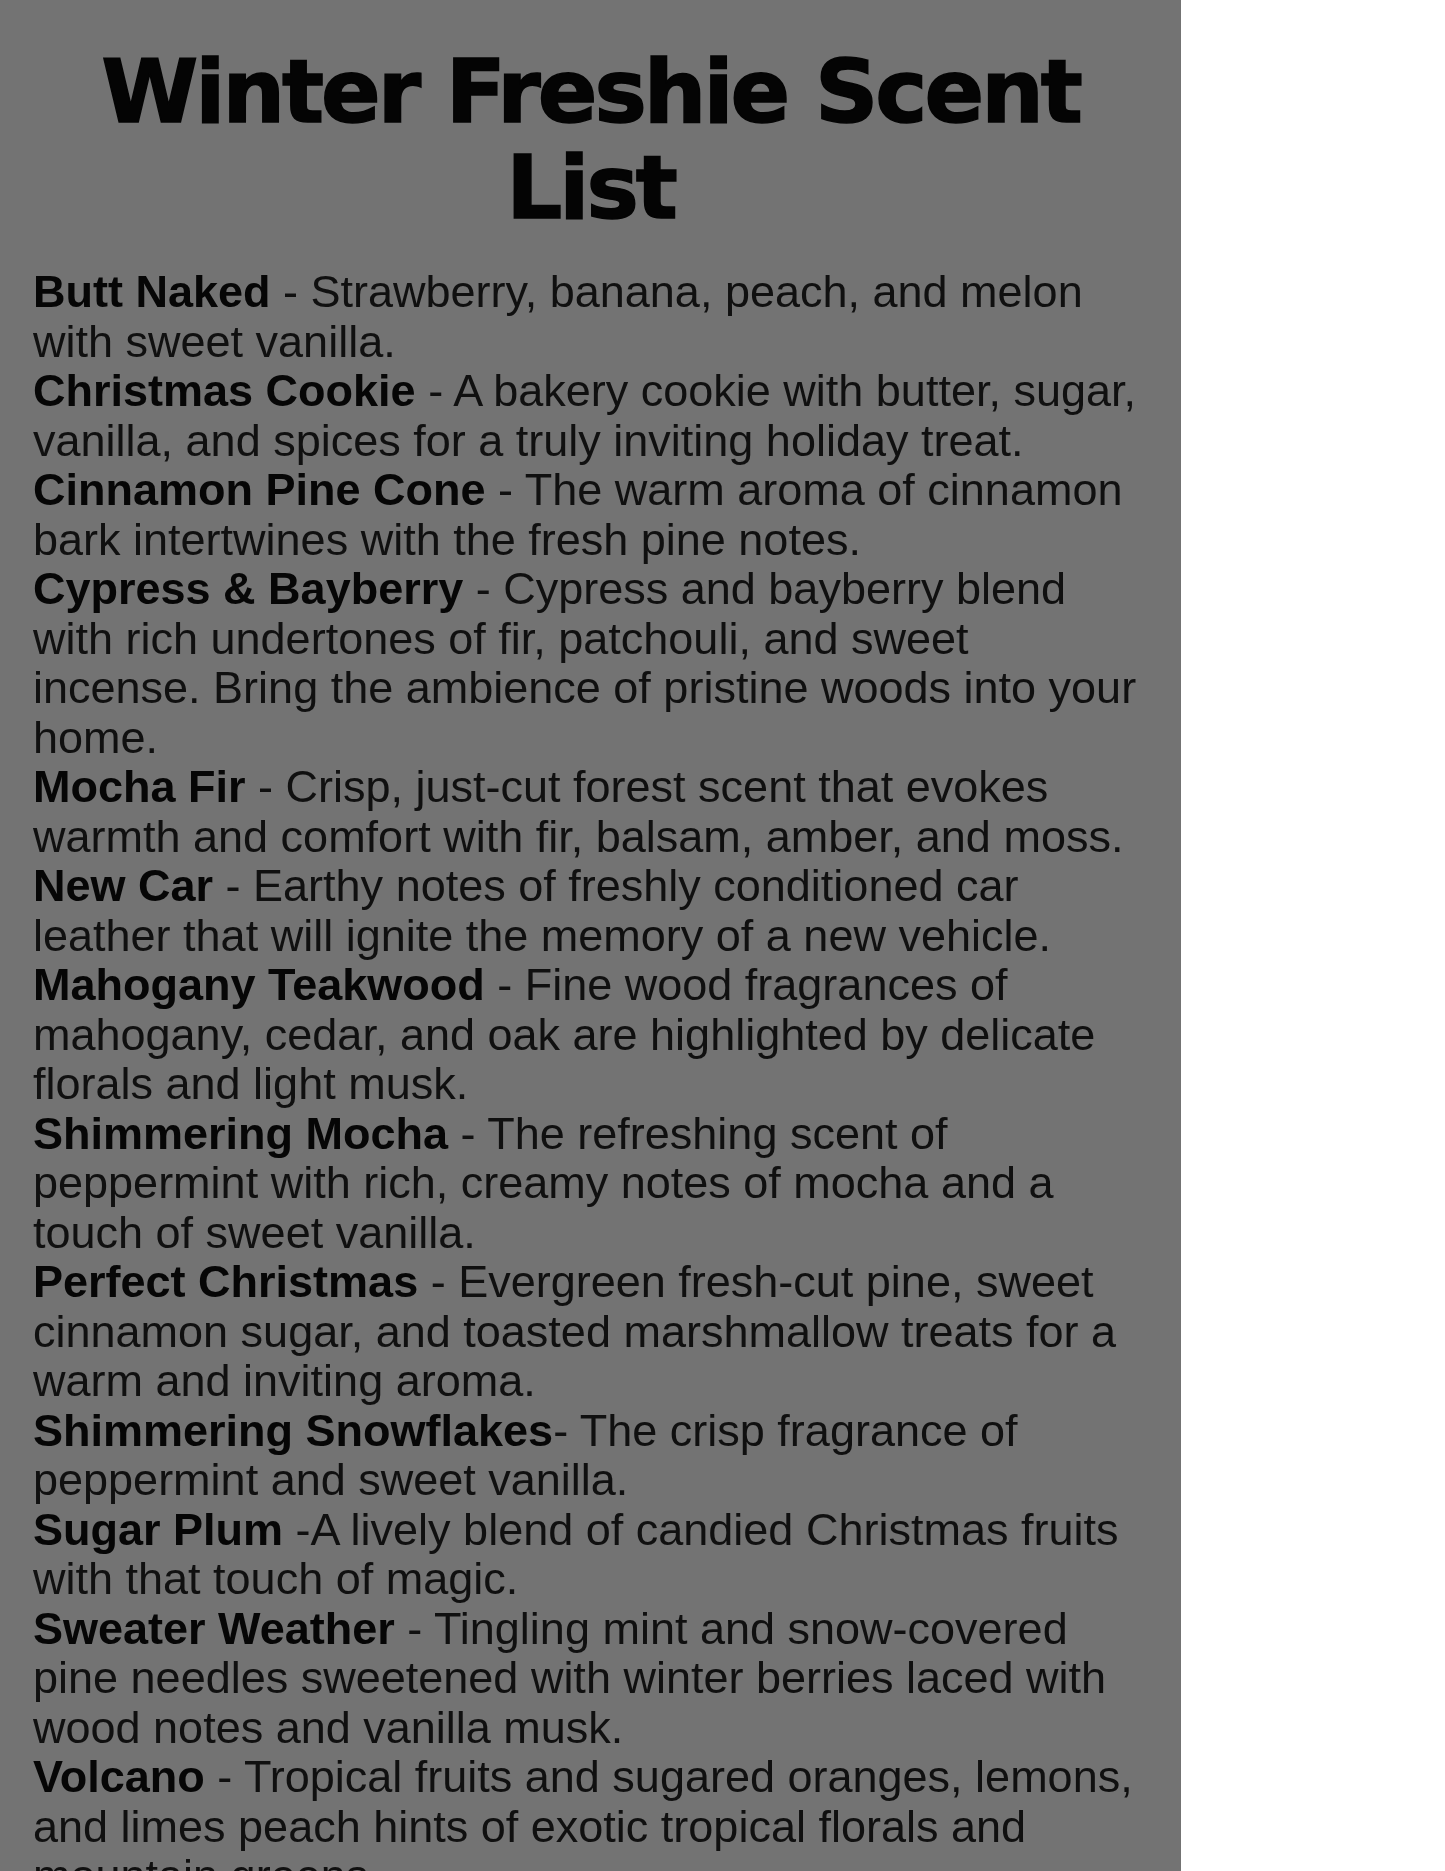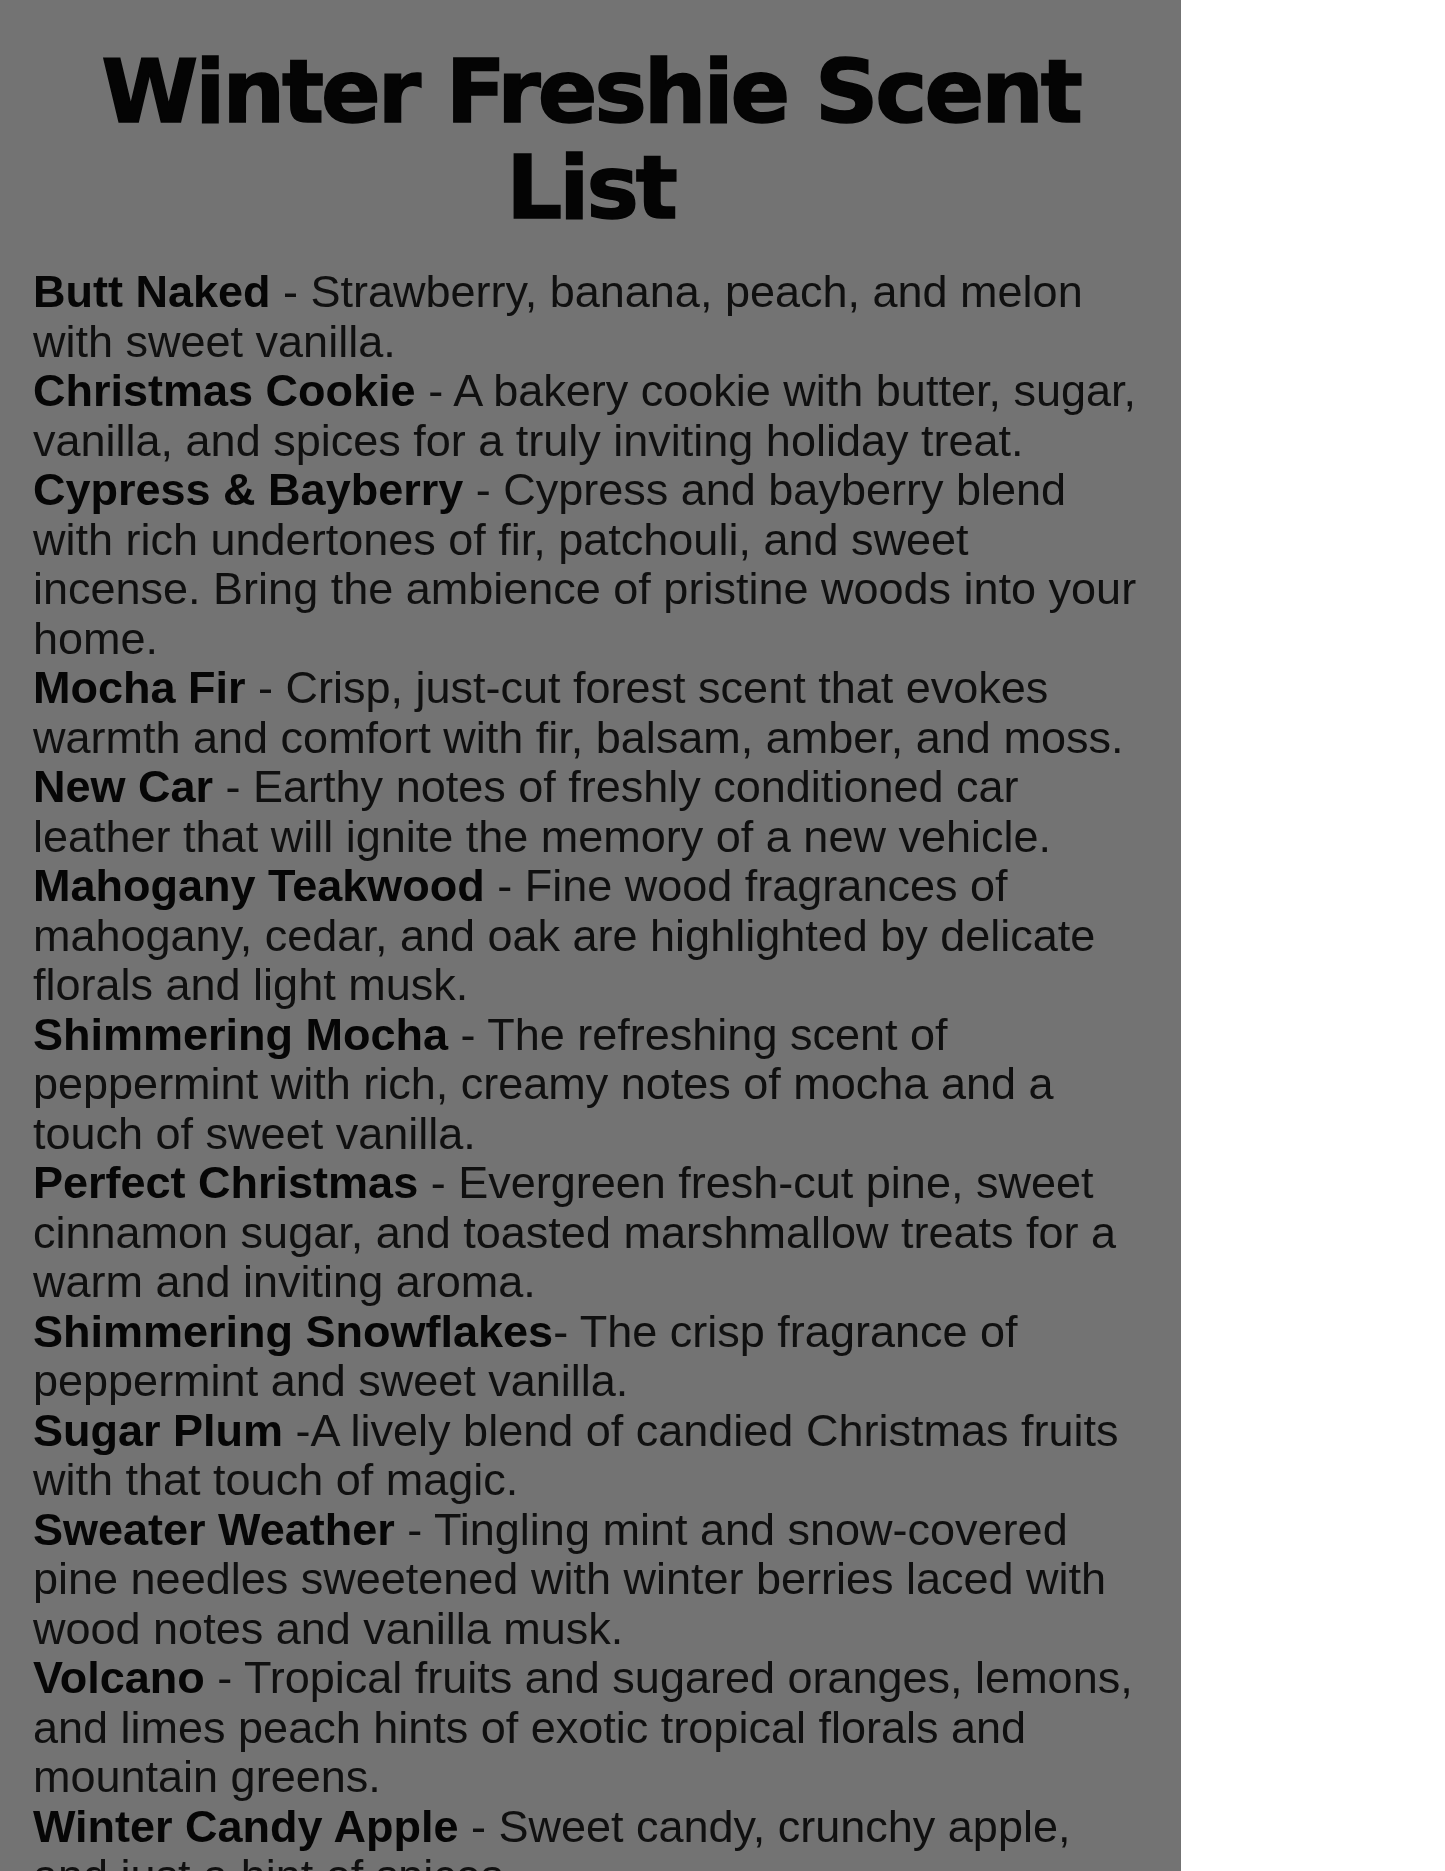--- a/index.html
+++ b/index.html
@@ -47,20 +47,21 @@
   }
 </style>
 </head>
 <body>
 
 <div class="page">
   <h1 class="page-title">Winter Freshie Scent List</h1>
   <div class="scent-list">
     <p class="scent"><span class="scent-name">Butt Naked</span><span class="scent-desc"> - Strawberry, banana, peach, and melon with sweet vanilla.</span></p>
     <p class="scent"><span class="scent-name">Christmas Cookie</span><span class="scent-desc"> - A bakery cookie with butter, sugar, vanilla, and spices for a truly inviting holiday treat.</span></p>
+    <p class="scent"><span class="scent-name">Cinnamon Pine Cone</span><span class="scent-desc"> - The warm aroma of cinnamon bark intertwines with the fresh pine notes.</span></p>
     <p class="scent"><span class="scent-name">Cypress &amp; Bayberry</span><span class="scent-desc"> - Cypress and bayberry blend with rich undertones of fir, patchouli, and sweet incense. Bring the ambience of pristine woods into your home.</span></p>
     <p class="scent"><span class="scent-name">Mocha Fir</span><span class="scent-desc"> - Crisp, just-cut forest scent that evokes warmth and comfort with fir, balsam, amber, and moss.</span></p>
     <p class="scent"><span class="scent-name">New Car</span><span class="scent-desc"> - Earthy notes of freshly conditioned car leather that will ignite the memory of a new vehicle.</span></p>
     <p class="scent"><span class="scent-name">Mahogany Teakwood</span><span class="scent-desc"> - Fine wood fragrances of mahogany, cedar, and oak are highlighted by delicate florals and light musk.</span></p>
     <p class="scent"><span class="scent-name">Shimmering Mocha</span><span class="scent-desc"> - The refreshing scent of peppermint with rich, creamy notes of mocha and a touch of sweet vanilla.</span></p>
     <p class="scent"><span class="scent-name">Perfect Christmas</span><span class="scent-desc"> - Evergreen fresh-cut pine, sweet cinnamon sugar, and toasted marshmallow treats for a warm and inviting aroma.</span></p>
     <p class="scent"><span class="scent-name">Shimmering Snowflakes</span><span class="scent-desc">- The crisp fragrance of peppermint and sweet vanilla.</span></p>
     <p class="scent"><span class="scent-name">Sugar Plum</span><span class="scent-desc"> -A lively blend of candied Christmas fruits with that touch of magic.</span></p>
     <p class="scent"><span class="scent-name">Sweater Weather</span><span class="scent-desc"> - Tingling mint and snow-covered pine needles sweetened with winter berries laced with wood notes and vanilla musk.</span></p>
     <p class="scent"><span class="scent-name">Volcano</span><span class="scent-desc"> - Tropical fruits and sugared oranges, lemons, and limes peach hints of exotic tropical florals and mountain greens.</span></p>

